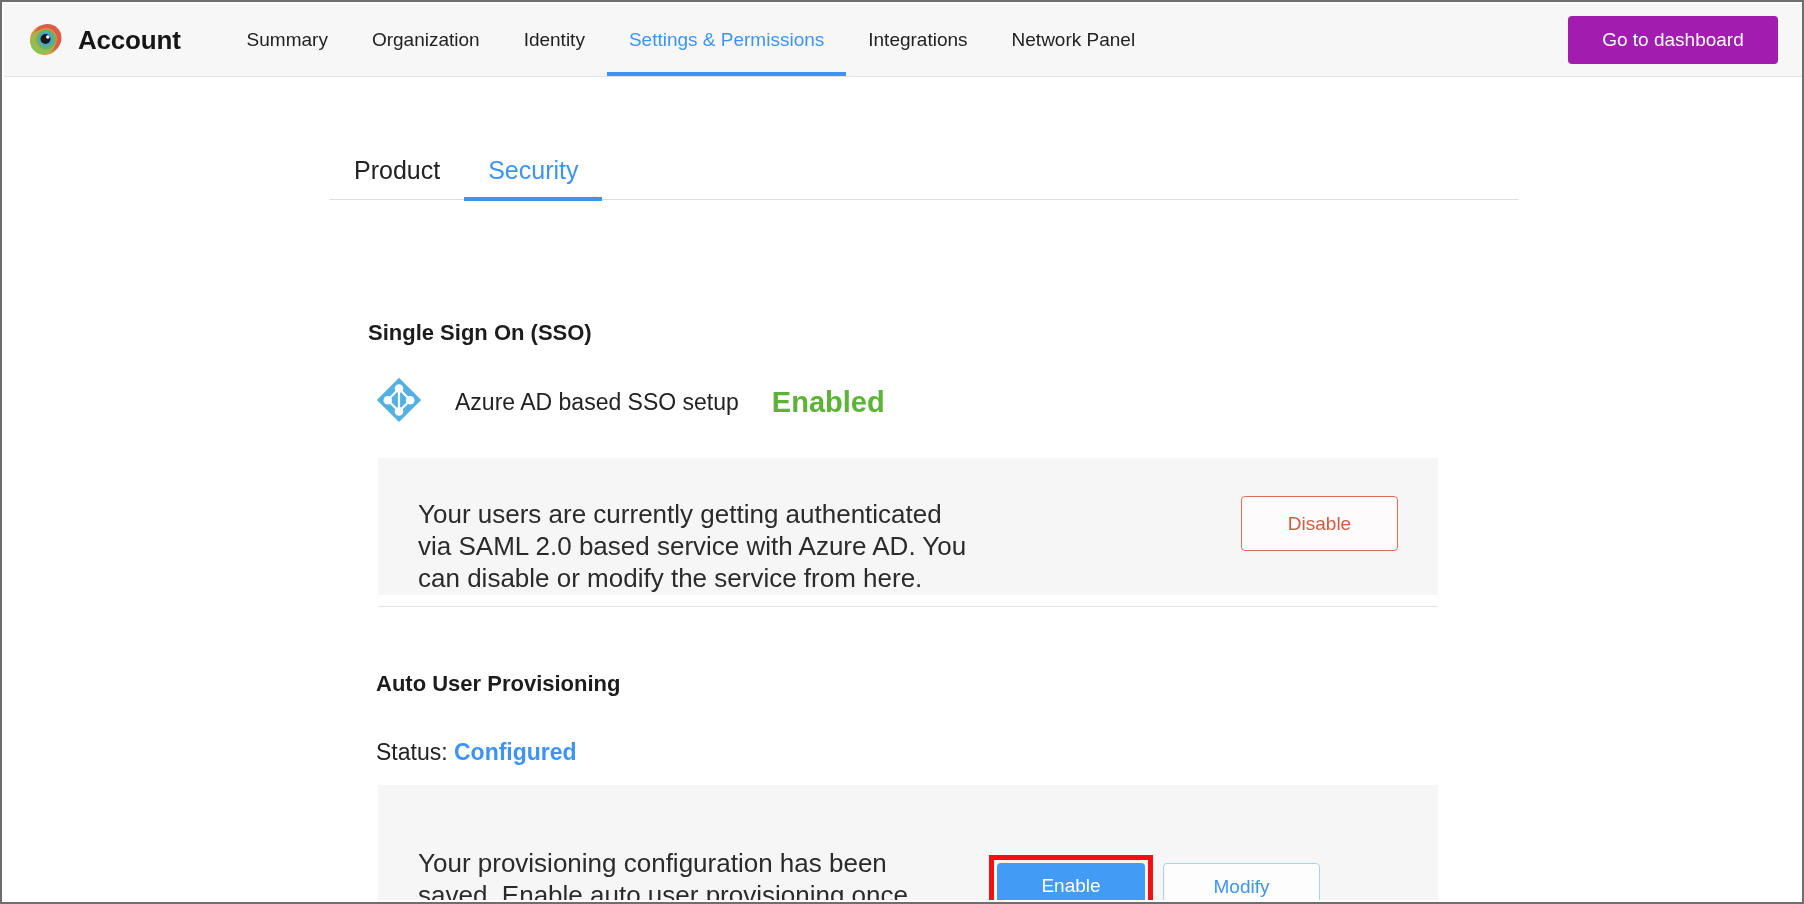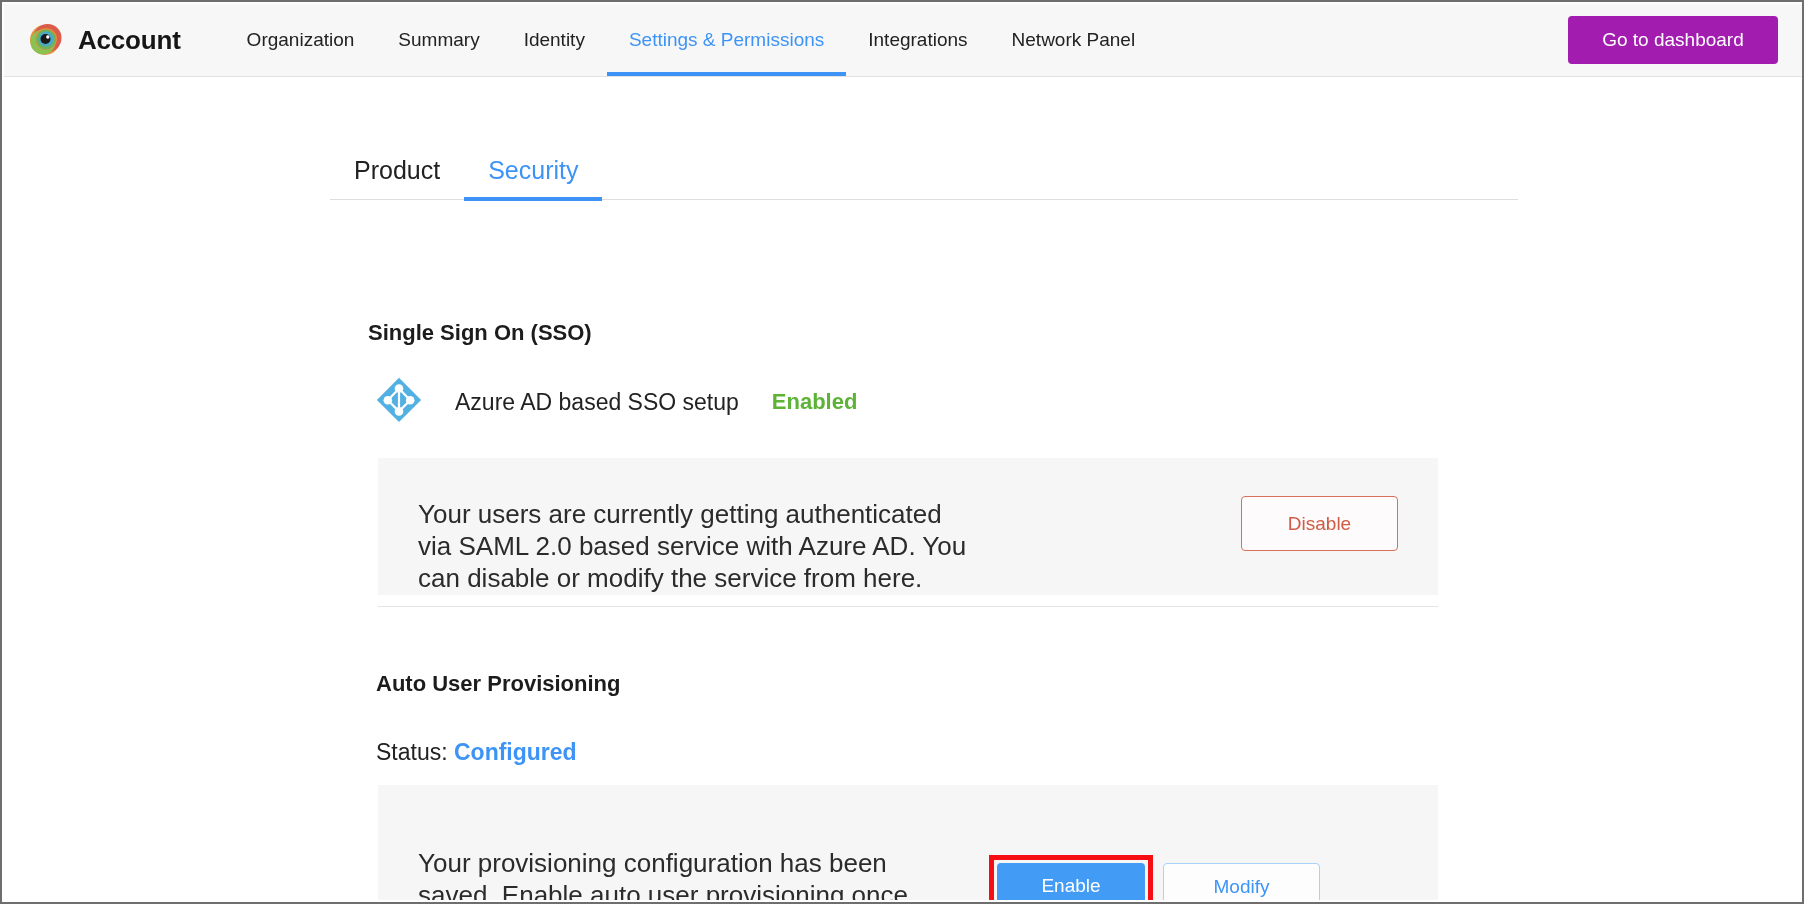--- a/index.html
+++ b/index.html
@@ -168,21 +168,21 @@
     top: 300px;
     display: flex;
     align-items: center;
     gap: 33px;
   }
   .sso-label {
     font-size: 23px;
     color: #222222;
   }
   .sso-state {
-    font-size: 22px;
+    font-size: 29px;
     font-weight: bold;
     color: #5cb336;
   }
 
   .status-line {
     position: absolute;
     left: 372px;
     top: 662px;
     font-size: 23px;
     color: #222222;
@@ -286,22 +286,22 @@
           <circle cx="20" cy="19.5" r="10" fill="#6db35a"></circle>
           <circle cx="20" cy="19" r="7.5" fill="#4aa8c9"></circle>
           <circle cx="19.5" cy="19" r="5" fill="#1a1a1a"></circle>
           <circle cx="21.8" cy="17" r="1.7" fill="#ffffff"></circle>
         </svg>
       </span>
       <span class="brand-title">Account</span>
     </div>
 
     <div class="navlinks">
+      <div class="navlink">Summary</div>
       <div class="navlink">Organization</div>
-      <div class="navlink">Summary</div>
       <div class="navlink">Identity</div>
       <div class="navlink active">Settings &amp; Permissions</div>
       <div class="navlink">Integrations</div>
       <div class="navlink">Network Panel</div>
     </div>
 
     <button class="dashboard-btn">Go to dashboard</button>
   </div>
 
   <div class="scrolled-ghost">Settings &amp; Permissions</div>

